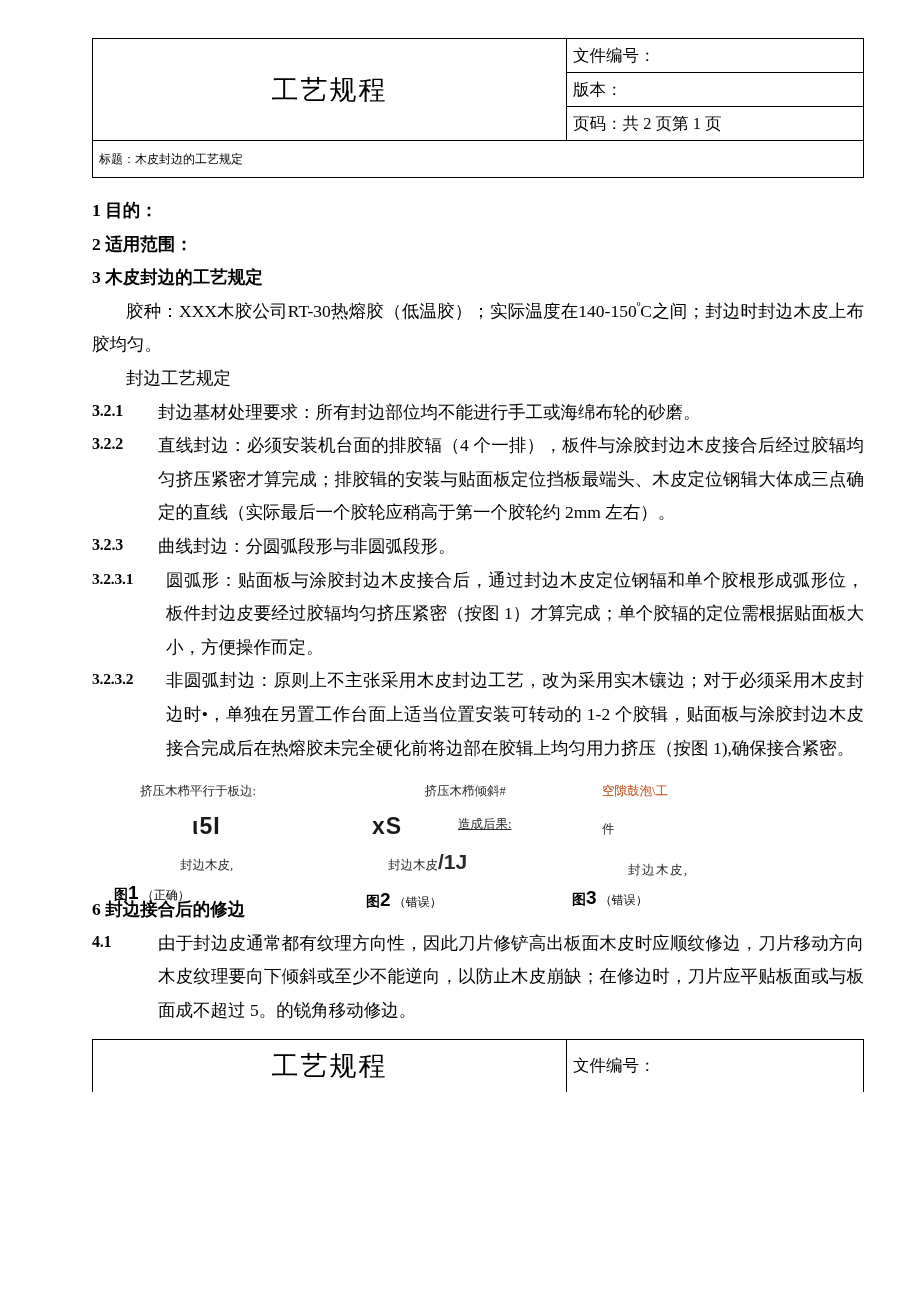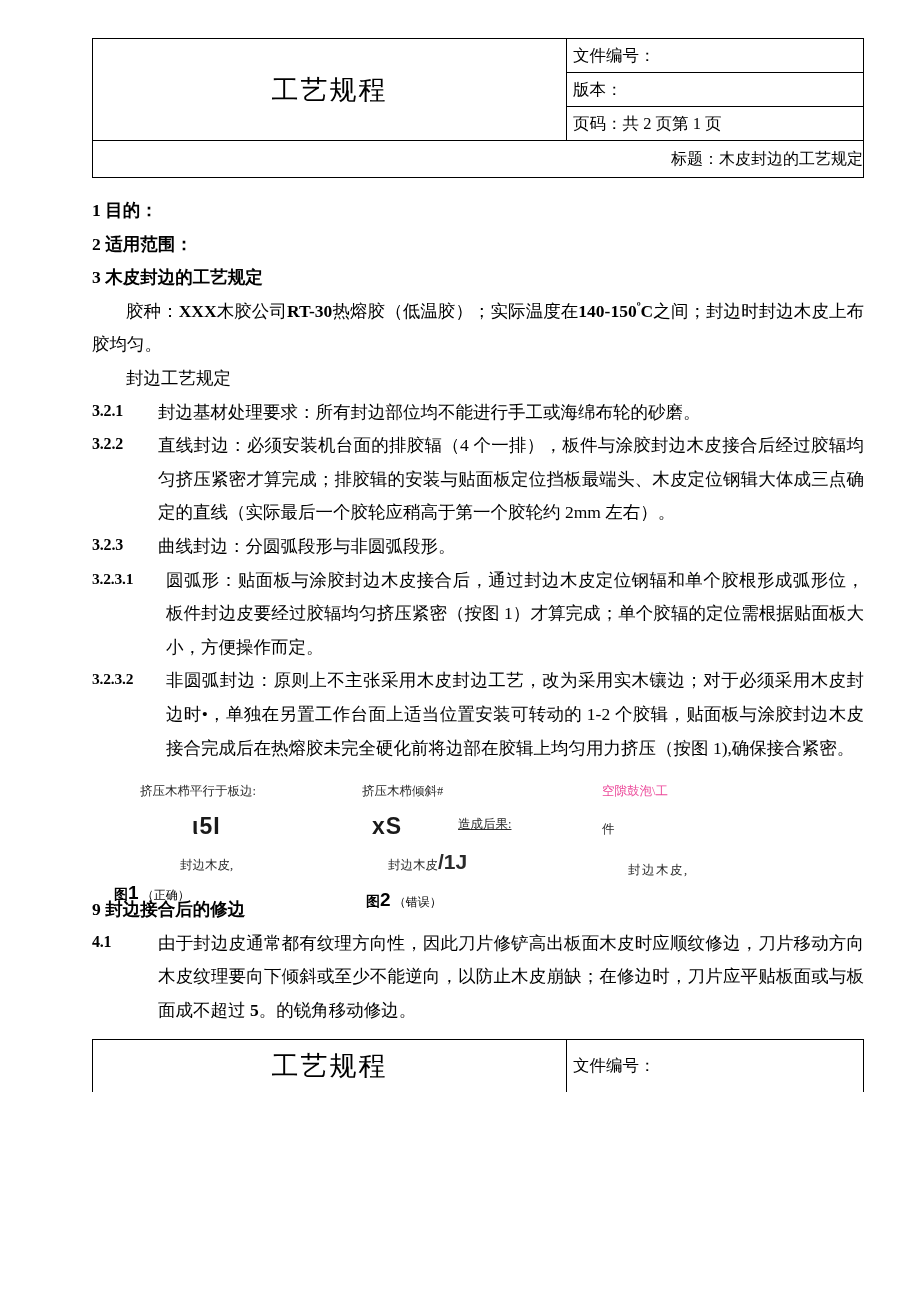--- a/index.html
+++ b/index.html
@@ -49,23 +49,22 @@
   }
   .hdr-meta-cell {
     width: 290px;
     height: 33px;
     font-size: 16.5px;
     padding-left: 6px !important;
     vertical-align: middle;
   }
   .hdr-subject-cell {
     height: 36px;
-    font-size: 16px;
+    font-size: 12px;
     padding-left: 6px !important;
-    text-align: right;
   }
 
   
   .body-block {
     margin-top: 16px;
     font-size: 17.5px;
     line-height: 1.92;
   }
   .h-num {
     font-weight: bold;
@@ -100,21 +99,21 @@
     position: absolute;
     left: 0;
     top: 0;
     font-weight: bold;
     font-size: 16px;
     letter-spacing: -0.2px;
   }
   .clause.deep { padding-left: 74px; }
   .clause.deep > .cl-num { font-size: 15.5px; }
   .clause .cl-body { display: block; }
-  b, .b { font-weight: bold; }
+  b, .b { font-weight: normal; }
   .sup { font-size: 0.68em; vertical-align: super; }
 
   
   .figures {
     position: relative;
     height: 118px;
     margin-top: 14px;
   }
   .fig {
     position: absolute;
@@ -155,21 +154,21 @@
   }
   .fig-caption .cap-note { font-size: 12px; }
 
   
   .f1-head { margin-left: 26px; }
   .f1-glyph { margin-left: 78px; margin-top: 1px; }
   .f1-sub { margin-left: 66px; margin-top: 5px; }
   .f1-cap { margin-left: 0px; margin-top: -2px; }
 
   
-  .f2-head { margin-left: 12px; }
+  .f2-head { margin-left: 0; text-align: center; }
   .f2-row {
     position: relative;
     height: 26px;
     margin-top: 1px;
   }
   .f2-glyph { position: absolute; left: 22px; top: 0; }
   .f2-result {
     position: absolute;
     left: 108px;
     top: 8px;
@@ -180,21 +179,21 @@
   }
   .f2-sub { margin-left: 38px; margin-top: 12px; }
   .f2-sub .tail {
     font-size: 21px;
     font-family: "Liberation Sans", sans-serif;
     font-weight: bold;
   }
   .f2-cap { margin-left: 16px; margin-top: 0px; }
 
   
-  .f3-l1 { margin-left: 30px; font-size: 12.5px; white-space: nowrap; color: #ec4899; }
+  .f3-l1 { margin-left: 30px; font-size: 12.5px; white-space: nowrap; color: #c2410c; }
   .f3-l2 { margin-left: 30px; margin-top: 14px; font-size: 12.5px; color: #2a2a2a; }
   .f3-sub { margin-left: 56px; margin-top: 17px; letter-spacing: 1.5px; }
   .f3-cap { margin-left: 0px; margin-top: -2px; }
 
   
   .foot-table {
     width: 772px;
     border-collapse: collapse;
     table-layout: fixed;
     margin-top: 12px;
@@ -296,25 +295,26 @@
           <span class="f2-result">造成后果:</span>
         </div>
         <div class="fig-sub f2-sub"><span>封边木皮</span><span class="tail">/1J</span></div>
         <div class="fig-caption f2-cap"><span class="cap-main">图</span><span class="cap-no">2</span> <span class="cap-note">（错误）</span></div>
       </div>
 
       <div class="fig fig-3">
         <div class="f3-l1">空隙鼓泡\工</div>
         <div class="f3-l2">件</div>
         <div class="fig-sub f3-sub">封边木皮,</div>
+        <div class="fig-caption f3-cap"><span class="cap-main">图</span><span class="cap-no">3</span> <span class="cap-note">（错误）</span></div>
       </div>
 
     </div>
 
-    <p class="h-num" style="margin-top:-4px;">9 封边接合后的修边</p>
+    <p class="h-num" style="margin-top:-4px;">6 封边接合后的修边</p>
 
     <p class="clause">
       <span class="cl-num">4.1</span>
       <span class="cl-body"><span>由于封边皮通常都有纹理方向性，因此刀片修铲高出板面木皮时应顺纹修边，刀片移动方向木皮纹理要向下倾斜或至少不能逆向，以防止木皮崩缺；在修边时，刀片应平贴板面或与板面成不超过 </span><b>5</b><span>。的锐角移动修边。</span></span>
     </p>
 
   </div>
 
   <table class="foot-table">
     <tbody>

